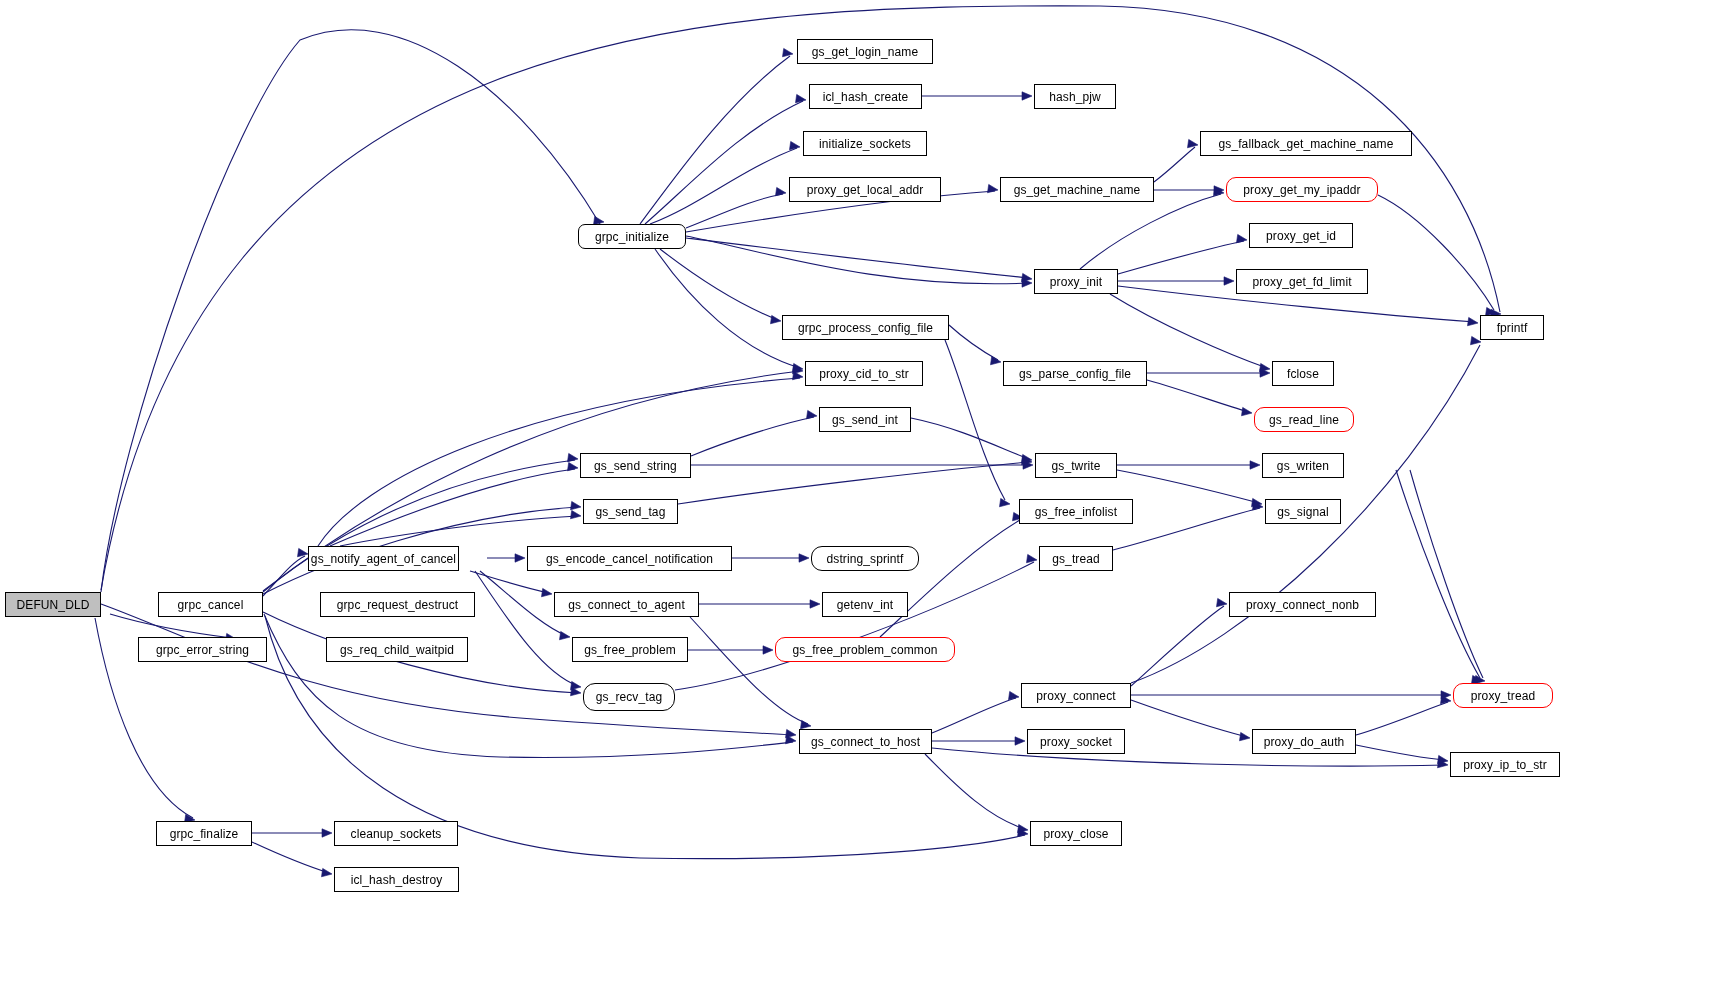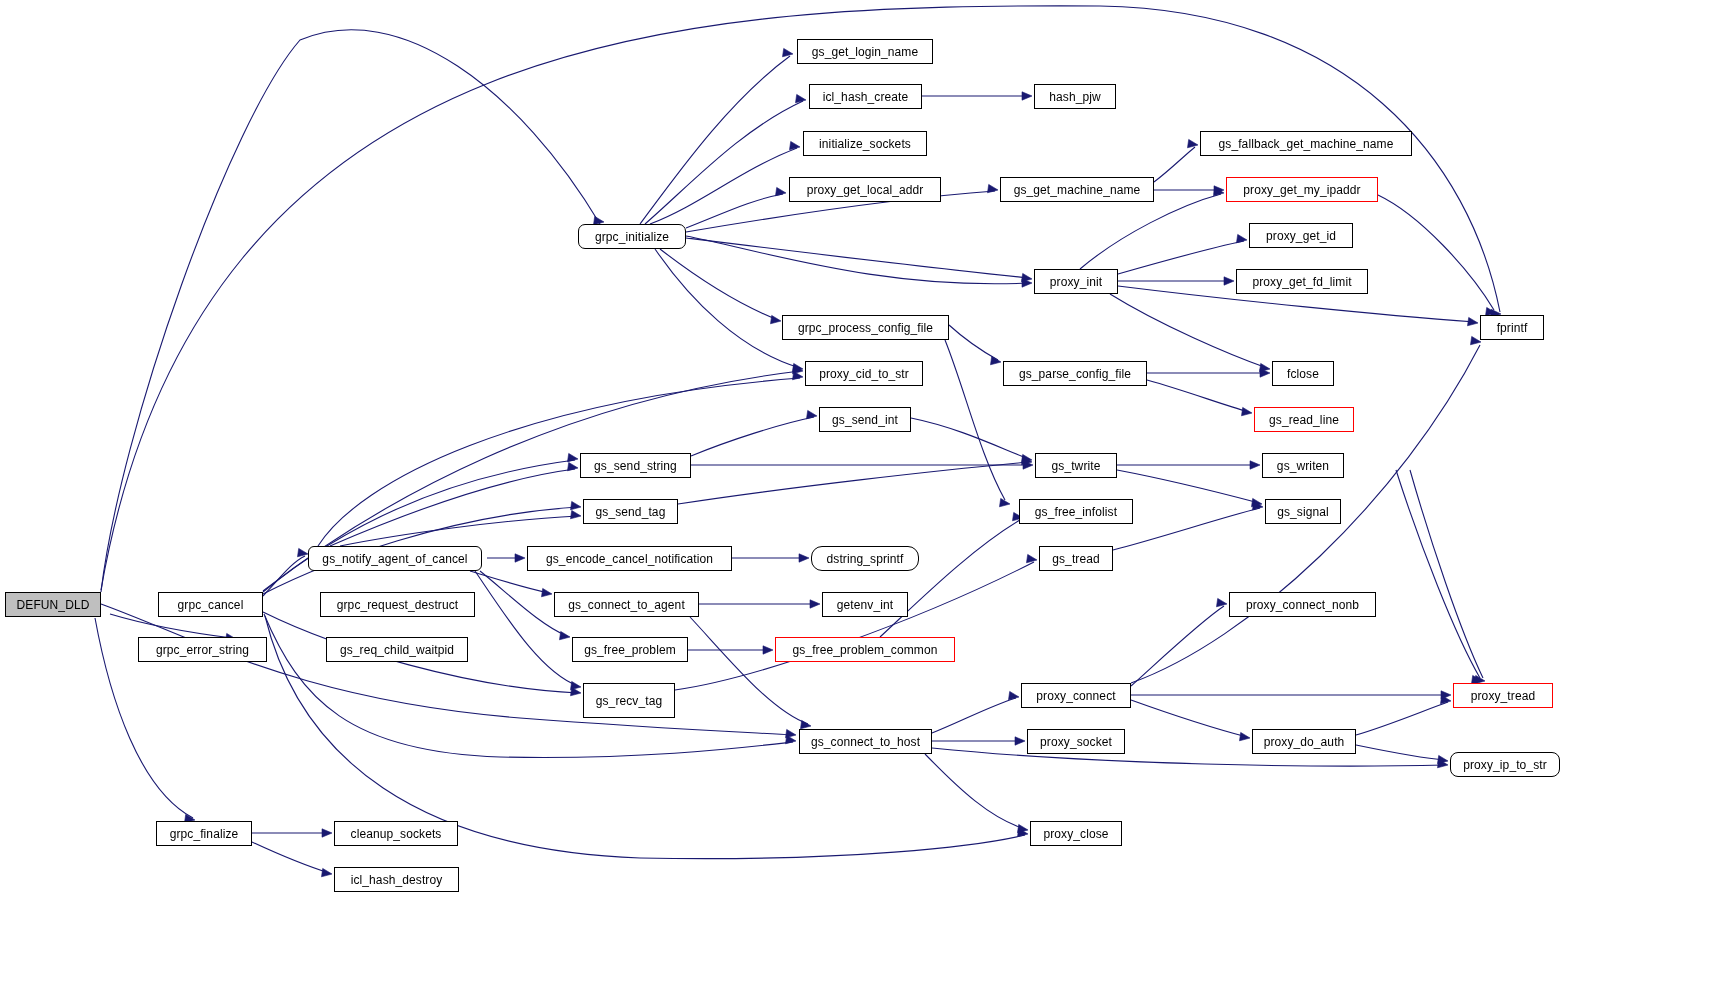--- a/index.html
+++ b/index.html
@@ -31,20 +31,21 @@
     font-size: 12px;
     line-height: 1;
     display: flex;
     align-items: center;
     justify-content: center;
     white-space: nowrap;
     letter-spacing: 0.1px;
   }
   .graph-node.kind-highlight {
     border-color: #ff0000;
+    border-radius: 10px;
   }
   .graph-node.kind-root {
     background: #bfbfbf;
     border-color: #000000;
   }
   .edge-path {
     fill: none;
     stroke: #191970;
     stroke-width: 1.1;
   }
@@ -208,21 +209,21 @@
       </div>
       <div class="graph-node kind-normal" style="left: 156px; top: 821px; width: 96px; height: 25px;">
         <span>grpc_finalize</span>
       </div>
       <div class="graph-node kind-normal" style="left: 334px; top: 821px; width: 124px; height: 25px; align-items: center;">
         <span>cleanup_sockets</span>
       </div>
       <div class="graph-node kind-normal" style="left: 334px; top: 867px; width: 125px; height: 25px;">
         <span>icl_hash_destroy</span>
       </div>
-      <div class="graph-node kind-normal" style="left: 308px; top: 546px; width: 174px; height: 25px; border-radius: 6px;">
+      <div class="graph-node kind-normal" style="left: 308px; top: 546px; width: 151px; height: 25px;">
         <span>gs_notify_agent_of_cancel</span>
       </div>
       <div class="graph-node kind-normal" style="left: 320px; top: 592px; width: 155px; height: 25px;">
         <span>grpc_request_destruct</span>
       </div>
       <div class="graph-node kind-normal" style="left: 326px; top: 637px; width: 142px; height: 25px;">
         <span>gs_req_child_waitpid</span>
       </div>
       <div class="graph-node kind-normal" style="left: 578px; top: 224px; width: 108px; height: 25px; border-radius: 7px;">
         <span>grpc_initialize</span>
@@ -316,38 +317,38 @@
       </div>
       <div class="graph-node kind-normal" style="left: 1229px; top: 592px; width: 147px; height: 25px;">
         <span>proxy_connect_nonb</span>
       </div>
       <div class="graph-node kind-normal" style="left: 572px; top: 637px; width: 116px; height: 25px;">
         <span>gs_free_problem</span>
       </div>
       <div class="graph-node kind-highlight" style="left: 775px; top: 637px; width: 180px; height: 25px;">
         <span>gs_free_problem_common</span>
       </div>
-      <div class="graph-node kind-normal" style="left: 583px; top: 683px; width: 92px; height: 35px;">
+      <div class="graph-node kind-normal" style="left: 583px; top: 683px; width: 92px; height: 28px; border-radius: 12px;">
         <span>gs_recv_tag</span>
       </div>
       <div class="graph-node kind-normal" style="left: 1021px; top: 683px; width: 110px; height: 25px;">
         <span>proxy_connect</span>
       </div>
       <div class="graph-node kind-highlight" style="left: 1453px; top: 683px; width: 100px; height: 25px;">
         <span>proxy_tread</span>
       </div>
       <div class="graph-node kind-normal" style="left: 799px; top: 729px; width: 133px; height: 25px;">
         <span>gs_connect_to_host</span>
       </div>
       <div class="graph-node kind-normal" style="left: 1027px; top: 729px; width: 98px; height: 25px;">
         <span>proxy_socket</span>
       </div>
       <div class="graph-node kind-normal" style="left: 1252px; top: 729px; width: 104px; height: 25px;">
         <span>proxy_do_auth</span>
       </div>
-      <div class="graph-node kind-normal" style="left: 1450px; top: 752px; width: 110px; height: 25px; border-radius: 8px;">
+      <div class="graph-node kind-normal" style="left: 1450px; top: 752px; width: 110px; height: 25px;">
         <span>proxy_ip_to_str</span>
       </div>
       <div class="graph-node kind-normal" style="left: 1030px; top: 821px; width: 92px; height: 25px;">
         <span>proxy_close</span>
       </div>
     </div>
 </div>
 
 </body></html>

